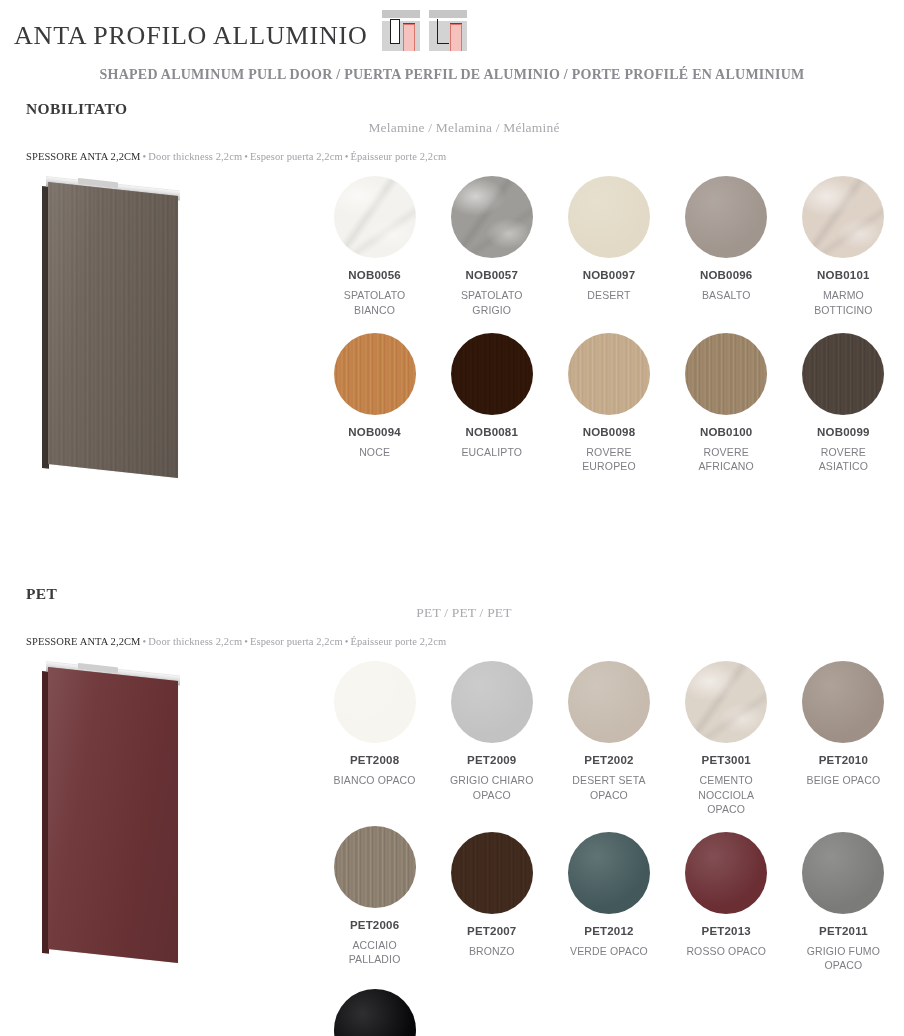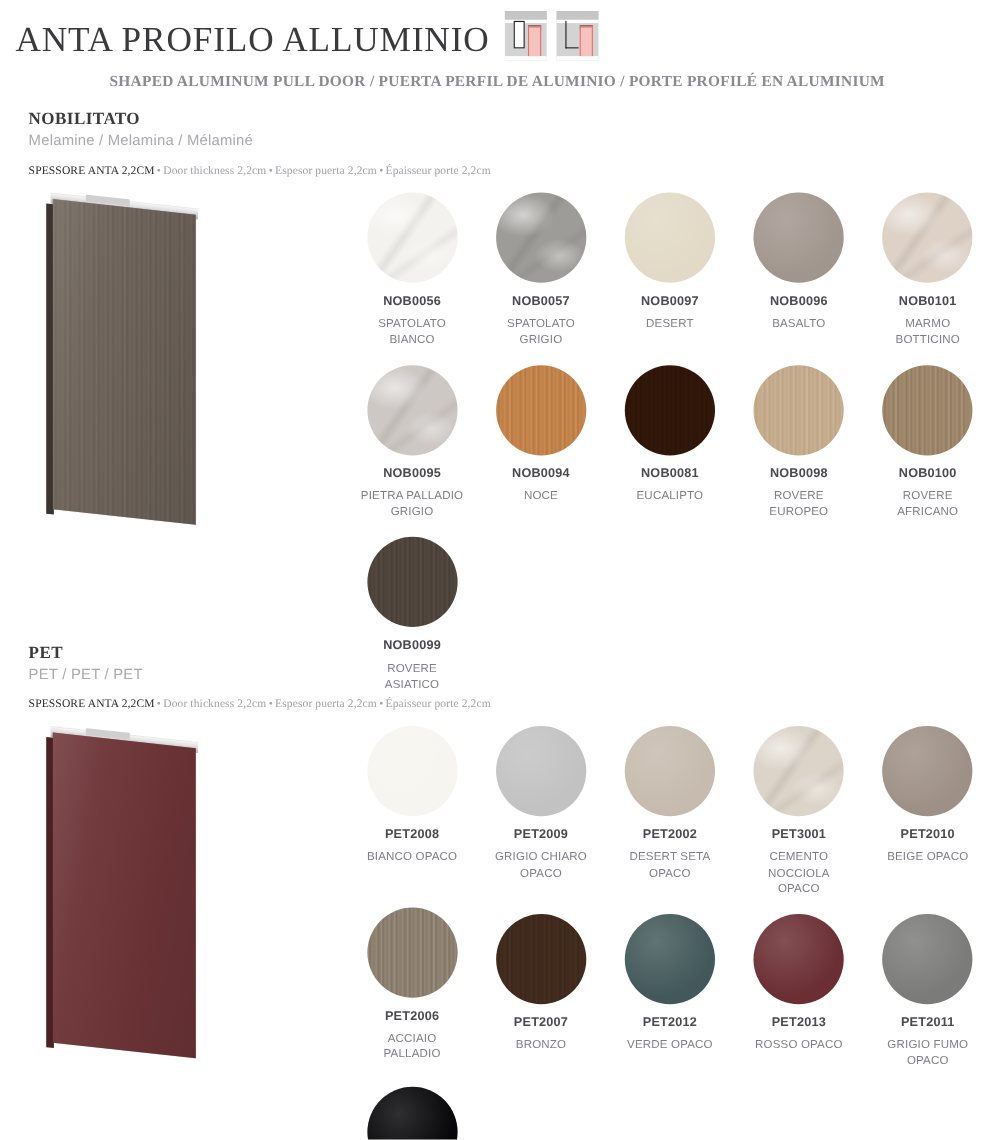--- a/index.html
+++ b/index.html
@@ -23,21 +23,21 @@
     top: 16px;
     width: 876px;
   }
   .title-row {
     display: flex;
     align-items: center;
     gap: 14px;
   }
   .main-title {
     font-family: "Liberation Serif", serif;
-    font-size: 32px;
+    font-size: 26px;
     letter-spacing: 0.8px;
     color: #3a3a3c;
     font-weight: 400;
     line-height: 1.05;
     white-space: nowrap;
   }
   .profile-icons {
     display: flex;
     gap: 9px;
     align-items: flex-start;
@@ -121,25 +121,26 @@
   #section-pet        { top: 585px; }
 
   .section-name {
     font-family: "Liberation Serif", serif;
     font-size: 15.5px;
     font-weight: 700;
     color: #3a3a3c;
     letter-spacing: 0.4px;
   }
   .section-translation {
-    font-family: Liberation Sans, sans-serif;
+    font-family: Liberation Serif, serif;
     font-size: 13.5px;
     color: #a9a9ae;
     margin-top: 2px;
     letter-spacing: 0.2px;
+    text-align: center;
   }
   .thickness-line {
     font-family: "Liberation Serif", serif;
     font-size: 10.5px;
     color: #a2a2a8;
     margin-top: 15px;
     letter-spacing: 0.1px;
     white-space: nowrap;
   }
   .thickness-line b {
@@ -384,27 +385,20 @@
             <div class="swatch-name">BASALTO</div>
           </div>
           <div class="swatch-cell">
             <div class="swatch-disc" style="background: rgb(222, 210, 199);">
               <div class="tex-stone"></div>
             </div>
             <div class="swatch-code">NOB0101</div>
             <div class="swatch-name">MARMO BOTTICINO</div>
           </div>
           <div class="swatch-cell row-gap-2">
-            <div class="swatch-disc" style="background: rgb(205, 200, 196);">
-              <div class="tex-stone"></div>
-            </div>
-            <div class="swatch-code">NOB0095</div>
-            <div class="swatch-name">PIETRA PALLADIO GRIGIO</div>
-          </div>
-          <div class="swatch-cell row-gap-2">
             <div class="swatch-disc" style="background: rgb(194, 130, 74);">
               <div class="tex-wood"></div>
             </div>
             <div class="swatch-code">NOB0094</div>
             <div class="swatch-name">NOCE</div>
           </div>
           <div class="swatch-cell row-gap-2">
             <div class="swatch-disc" style="background: rgb(47, 22, 8);">
               <div class="tex-wood"></div>
             </div>

